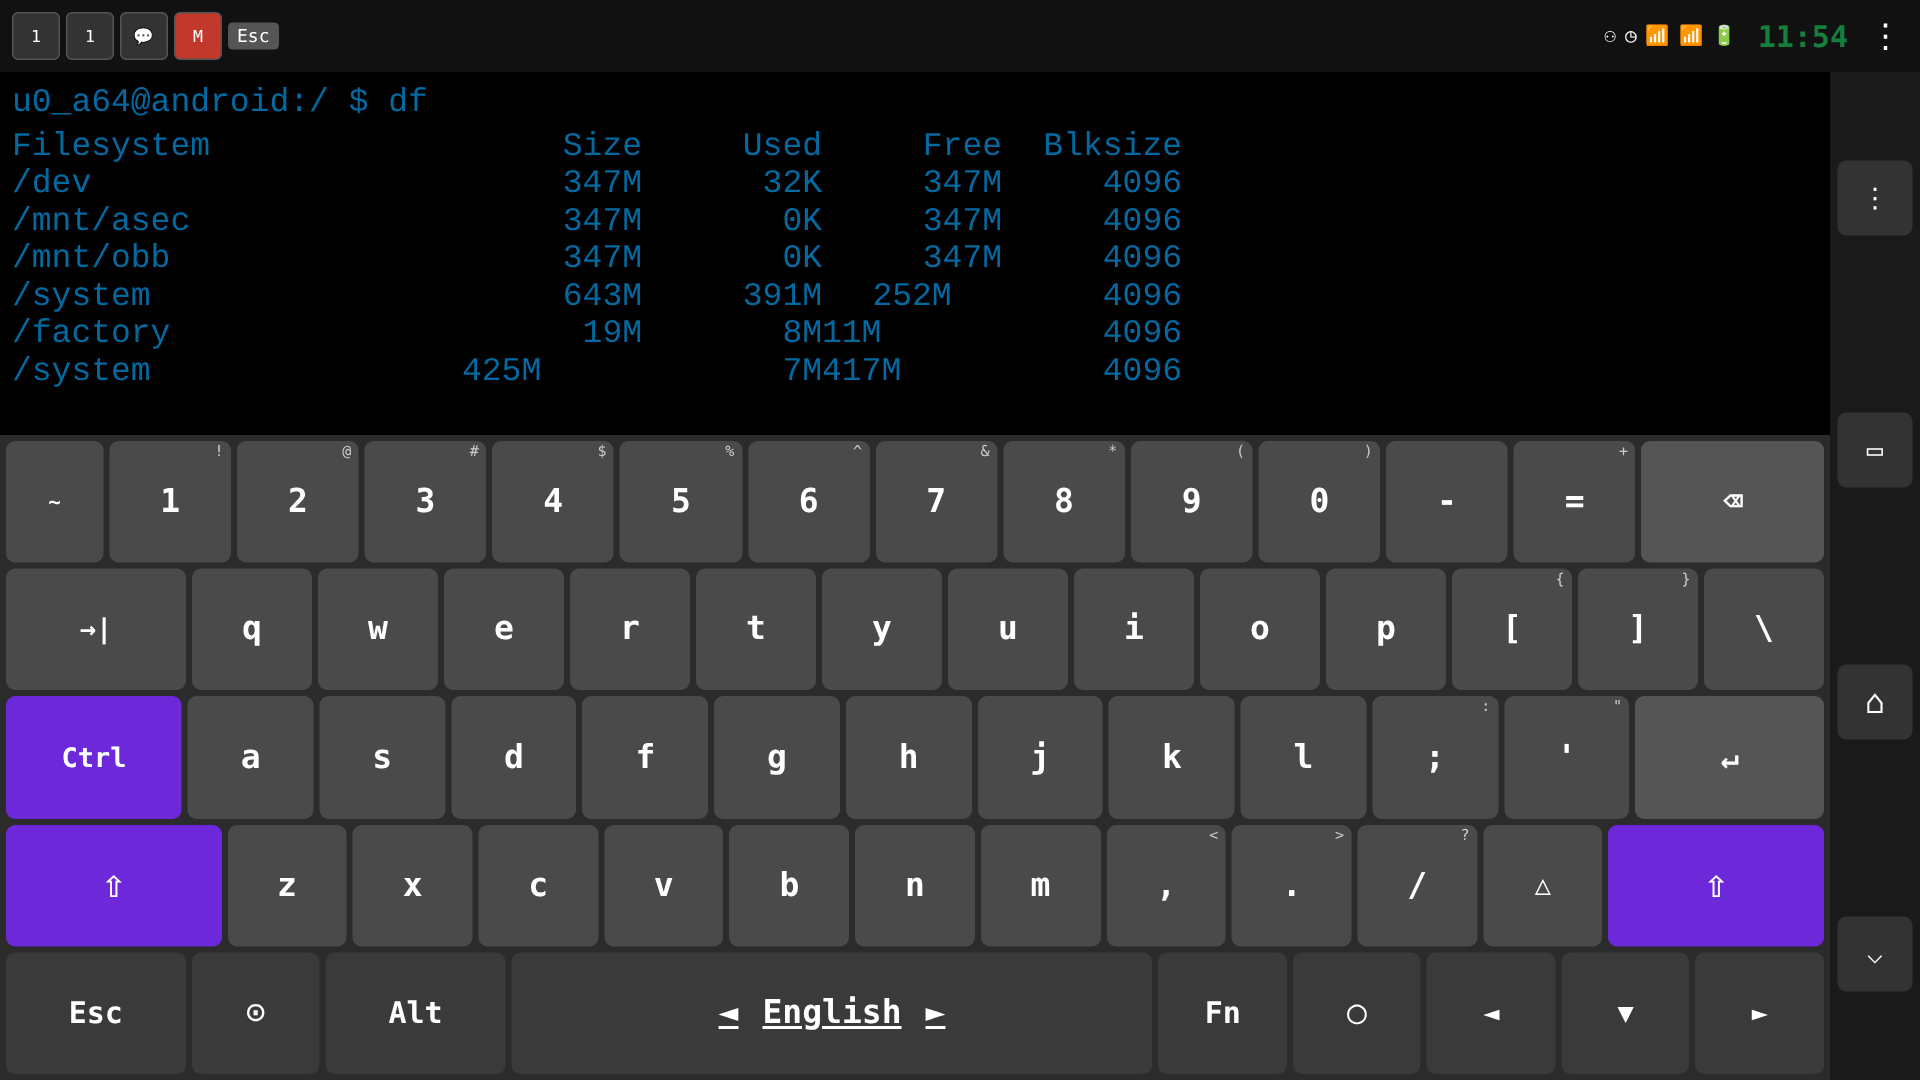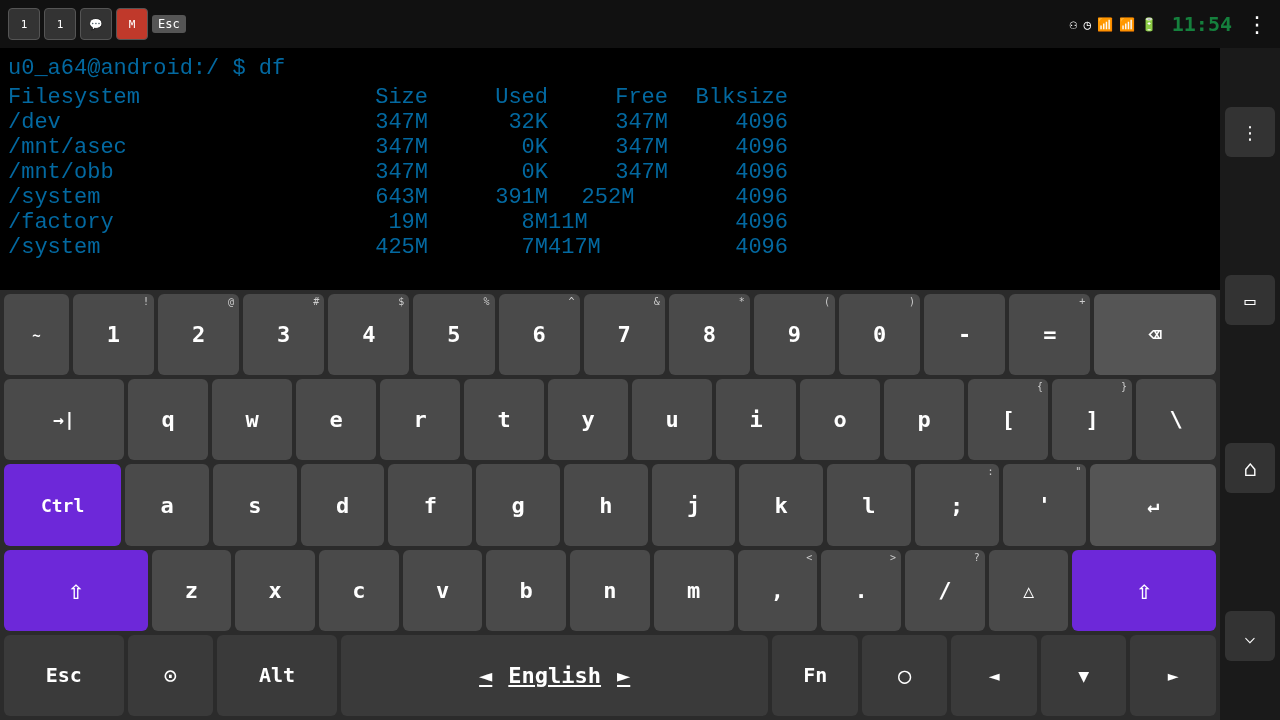--- a/index.html
+++ b/index.html
@@ -248,21 +248,21 @@
       </div>
     <div style="display:flex;">
         <span style="min-width:300px;">/factory</span>
         <span style="min-width:120px;text-align:right;">19M</span>
         <span style="min-width:120px;text-align:right;">8M</span>
         <span style="min-width:120px;text-align:left;">11M</span>
         <span style="min-width:120px;text-align:right;">4096</span>
       </div>
     <div style="display:flex;">
         <span style="min-width:300px;">/system</span>
-        <span style="min-width:120px;text-align:right;">425M</span>
+        <span style="min-width:120px;">425M</span>
         <span style="min-width:120px;text-align:right;">7M</span>
         <span style="min-width:120px;text-align:left;">417M</span>
         <span style="min-width:120px;text-align:right;">4096</span>
       </div>
   </div>
 </div>
 
 <div class="right-nav">
   <div class="nav-btn">⋮</div>
   <div class="nav-btn">▭</div>

